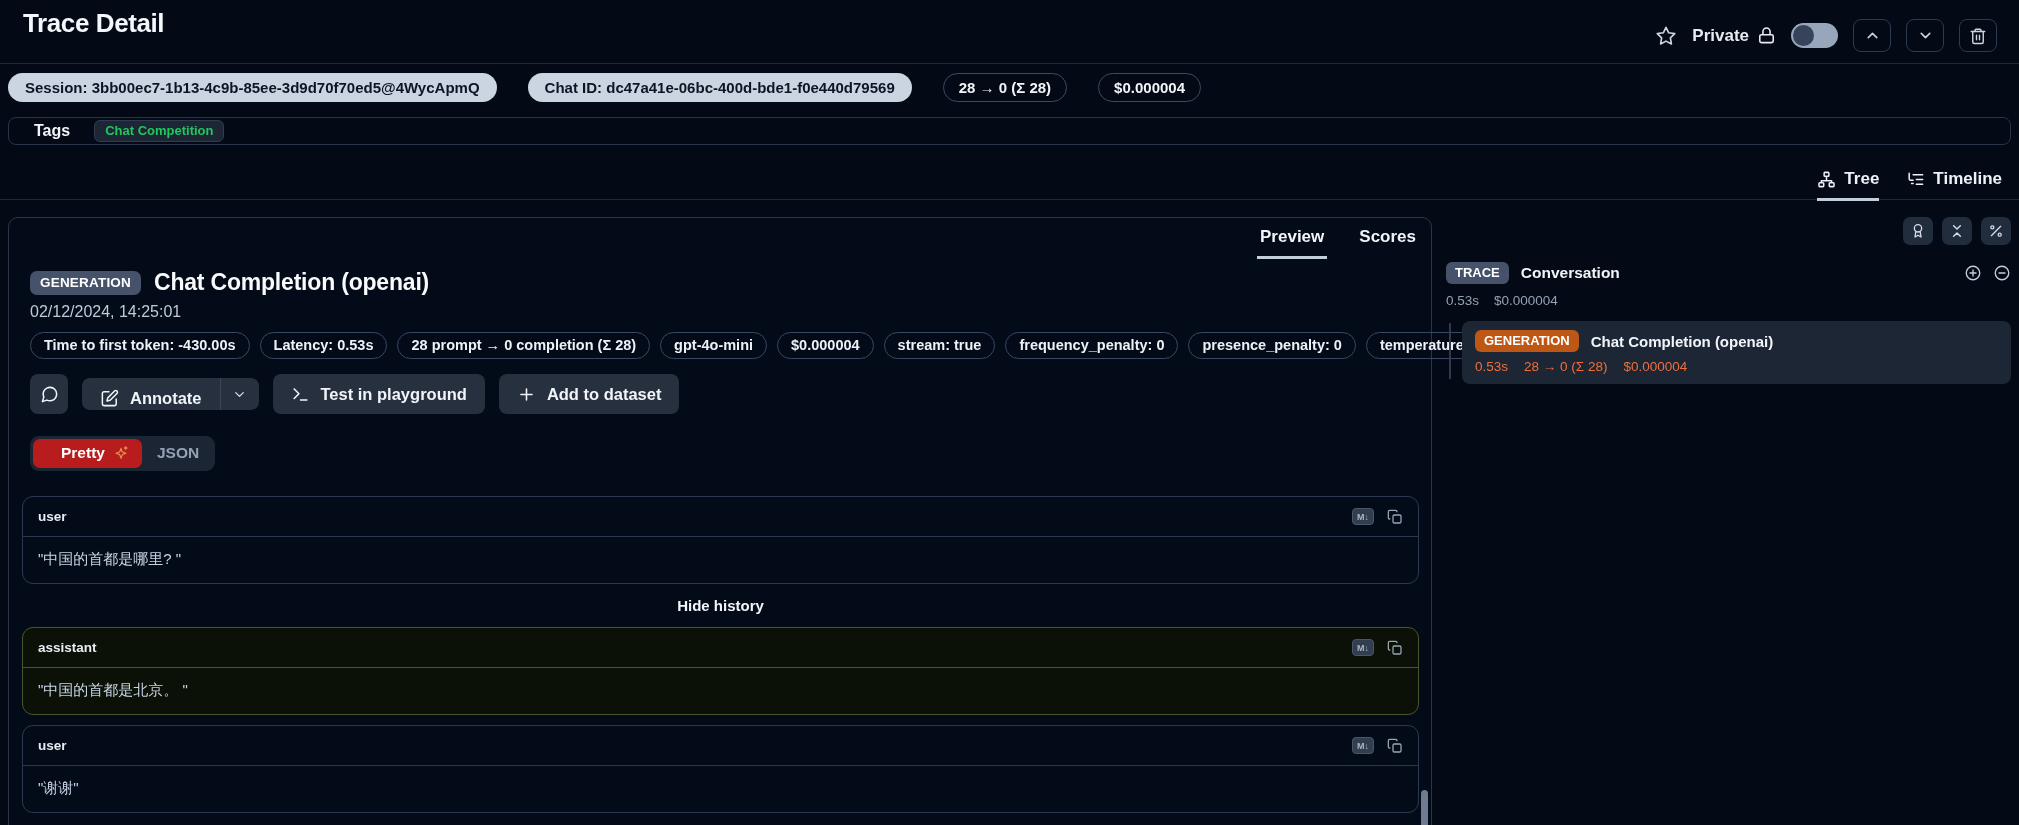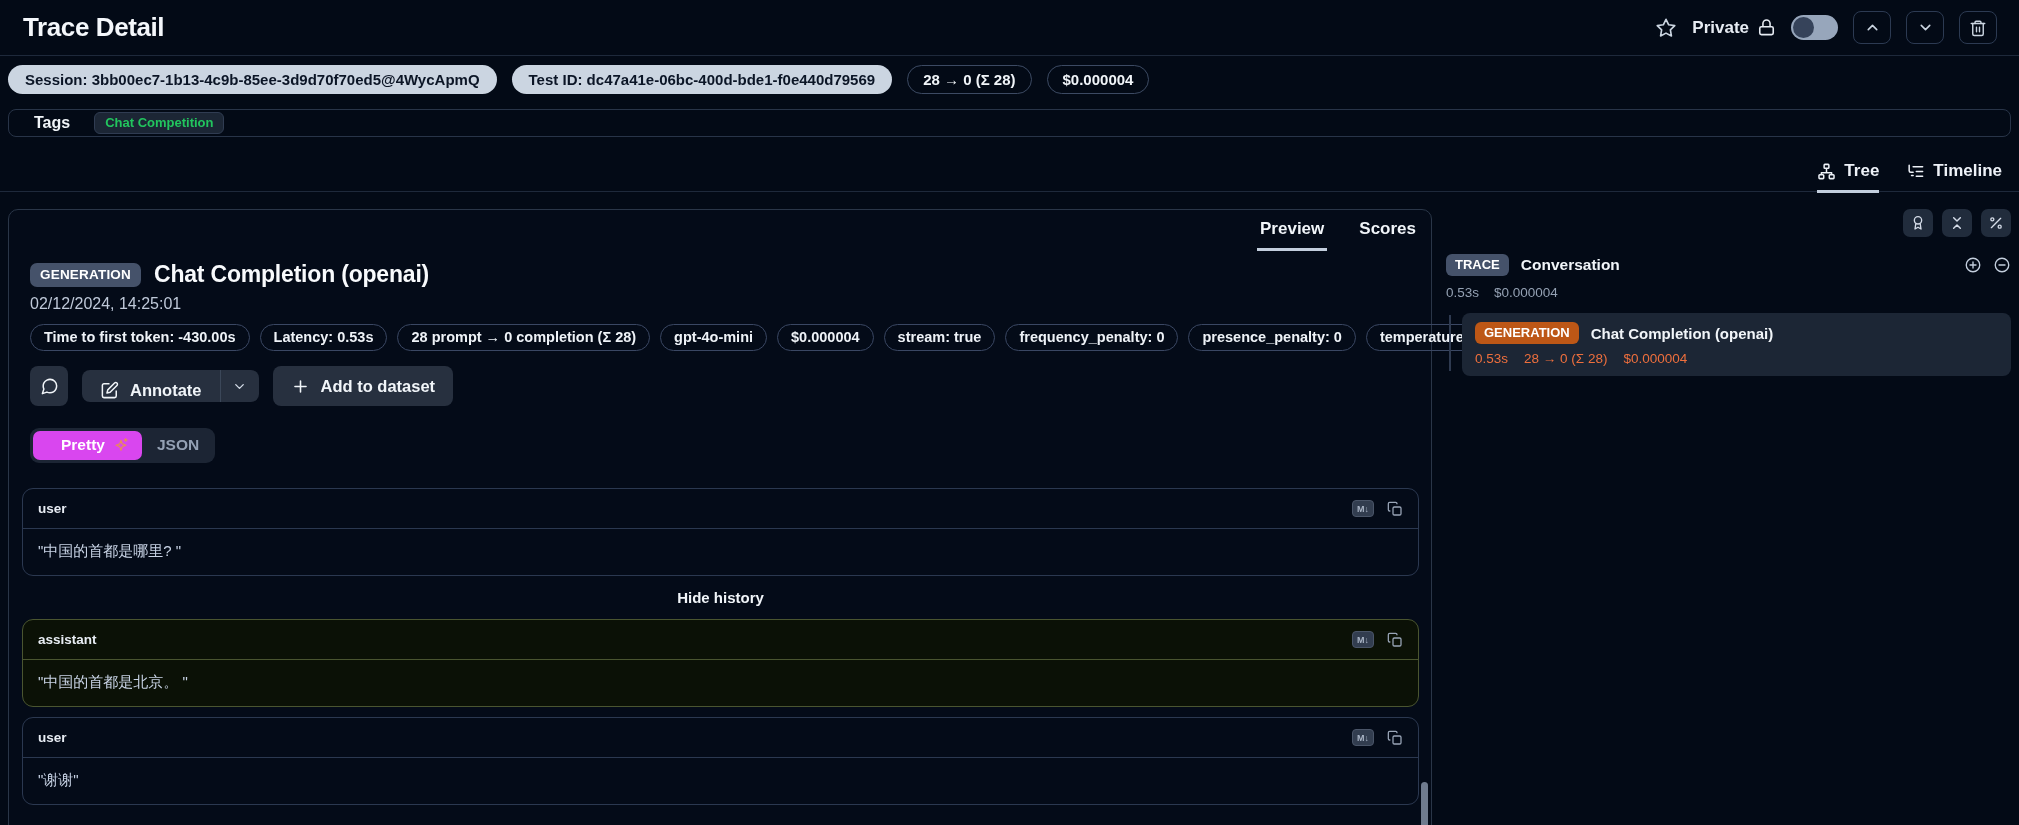--- a/index.html
+++ b/index.html
@@ -5,32 +5,32 @@
   * { margin:0; padding:0; box-sizing:border-box; }
   html,body { background:#030a16; }
   .page {
     position:relative; width:2019px; height:825px; overflow:hidden;
     background:#030a16; color:#e7edf5;
     font-family:"Liberation Sans", sans-serif;
   }
   svg { display:block; }
 
   
-  .hdr { display:flex; align-items:center; height:56px; padding:0 22px 0 23px; border-bottom:1px solid #1e293b; }
+  .hdr { display:flex; height:56px; padding:0 22px 0 23px; border-bottom:1px solid #1e293b;margin-top:8px; }
   .hdr-title { font-size:26px; font-weight:700; color:#f4f7fb; letter-spacing:-0.4px; }
   .hdr-right { margin-left:auto; display:flex; align-items:center; gap:15px; }
   .icon-btn-plain { background:none; border:none; color:#cbd5e1; cursor:pointer; padding:0; }
   .privacy { display:flex; align-items:center; gap:8px; color:#e6ebf2; font-size:17px; font-weight:600; }
   .toggle { width:47px; height:25px; border-radius:999px; background:#97a6bb; position:relative; cursor:pointer; border:none; }
   .toggle .knob { position:absolute; left:2px; top:2px; width:21px; height:21px; border-radius:50%; background:#36435a; }
   .sq-btn { width:38px; height:33px; border:1px solid #2c3a52; border-radius:8px; background:transparent;
             display:flex; align-items:center; justify-content:center; color:#cbd5e1; cursor:pointer; }
 
   
-  .meta-row { display:flex; align-items:center; gap:15px; padding:9px 8px 0 8px; }
+  .meta-row { display:flex; align-items:center; gap:31px; padding:9px 8px 0 8px; }
   .pill-light { background:#cbd5e1; color:#0b1526; border-radius:999px; padding:6px 17px; font-size:15px; font-weight:700; }
   .pill-outline { border:1px solid #3c4a63; color:#f1f5f9; border-radius:999px; padding:5px 15px; font-size:15px; font-weight:700; background:transparent; }
 
   
   .tags-box { margin:15px 8px 0 8px; border:1px solid #283448; border-radius:8px; height:28px;
               display:flex; align-items:center; gap:16px; padding:0 25px; }
   .tags-label { font-size:16px; font-weight:700; color:#f1f5f9; }
   .tag-badge { background:#1c2635; border:1px solid #303c52; border-radius:6px; padding:2px 10px 3px; font-size:13px; font-weight:700; color:#22c55e;margin-left:8px; }
 
   
@@ -66,21 +66,21 @@
              font-family:"Liberation Sans", sans-serif; cursor:pointer; }
   .act-btn.icon-only { width:38px; padding:0; justify-content:center; }
   .split { display:flex; align-items:stretch; background:#27303f; border-radius:8px; height:32px; overflow:hidden; }
   .split .act-btn { border-radius:0; background:transparent; }
   .split .sep { width:1px; background:#3b4759; margin:0; }
   .split .caret { width:38px; display:flex; align-items:center; justify-content:center; color:#cfd7e3; background:transparent; border:none; cursor:pointer; }
 
   .fmt-tabs { display:inline-flex; align-items:center; background:#1c2534; border-radius:9px; padding:3px; margin:22px 0 0 21px; gap:2px; }
   .fmt-tab { display:flex; align-items:center; gap:8px; font-size:15.5px; font-weight:600; border:none; cursor:pointer;
              padding:5px 13px 6px; border-radius:7px; background:transparent; color:#94a1b4; font-family:"Liberation Sans", sans-serif; }
-  .fmt-tab.active { background:#d946ef; color:#fff;padding-left:28px; }
+  .fmt-tab.active { background:#b91c1c; color:#fff;padding-left:28px; }
 
   
   .io-list { margin:25px 12px 0 13px; }
   .msg { border:1px solid #2b3850; border-radius:11px; background:transparent; }
   .msg + .msg { margin-top:10px; }
   .msg-head { height:40px; display:flex; align-items:center; padding:0 15px; border-bottom:1px solid #2b3850; }
   .msg-role { font-size:13.5px; font-weight:700; color:#e8edf4; }
   .msg-icons { margin-left:auto; display:flex; align-items:center; gap:13px; }
   .md-chip { width:22px; height:17px; border-radius:4px; background:#323d4f; border:1px solid #4a5568; color:#aab5c6;
              font-size:9px; font-weight:700; display:flex; align-items:center; justify-content:center; cursor:pointer; }
@@ -160,21 +160,21 @@
               <path d="M19 6v14a2 2 0 0 1-2 2H7a2 2 0 0 1-2-2V6"></path>
               <path d="M10 11v6M14 11v6"></path>
             </svg>
         </span>
       </button>
     </div>
   </div>
 
   <div class="meta-row">
     <button class="pill-light" style="border:none;cursor:pointer;font-family:inherit;">Session: 3bb00ec7-1b13-4c9b-85ee-3d9d70f70ed5@4WycApmQ</button>
-    <button class="pill-light" style="border:none;cursor:pointer;font-family:inherit;">Test ID: dc47a41e-06bc-400d-bde1-f0e440d79569</button>
+    <button class="pill-light" style="border:none;cursor:pointer;font-family:inherit;">Chat ID: dc47a41e-06bc-400d-bde1-f0e440d79569</button>
     <span class="pill-outline">28 → 0 (Σ 28)</span>
     <span class="pill-outline">$0.000004</span>
   </div>
 
   <div class="tags-box">
     <span class="tags-label">Tags</span>
     <button class="tag-badge" style="cursor:pointer;font-family:inherit;">Chat Competition</button>
   </div>
 
   <div class="view-tabs">
@@ -252,20 +252,29 @@
           <button class="caret">
             <span>
               <svg width="15" height="15" viewBox="0 0 24 24" fill="none" stroke="currentColor" stroke-width="2.2" stroke-linecap="round" stroke-linejoin="round">
                   <path d="M6 9l6 6 6-6"></path>
                 </svg>
             </span>
           </button>
         </div>
         <button class="act-btn">
           <span>
+            <svg width="19" height="19" viewBox="0 0 24 24" fill="none" stroke="currentColor" stroke-width="2" stroke-linecap="round" stroke-linejoin="round">
+                <path d="M4 17l6-6-6-6"></path>
+                <path d="M12 19h8"></path>
+              </svg>
+          </span>
+          <span>Test in playground</span>
+        </button>
+        <button class="act-btn">
+          <span>
             <svg width="19" height="19" viewBox="0 0 24 24" fill="none" stroke="currentColor" stroke-width="2" stroke-linecap="round">
                 <path d="M12 5v14M5 12h14"></path>
               </svg>
           </span>
           <span>Add to dataset</span>
         </button>
       </div>
 
       <div class="fmt-tabs">
         <button class="fmt-tab active">

